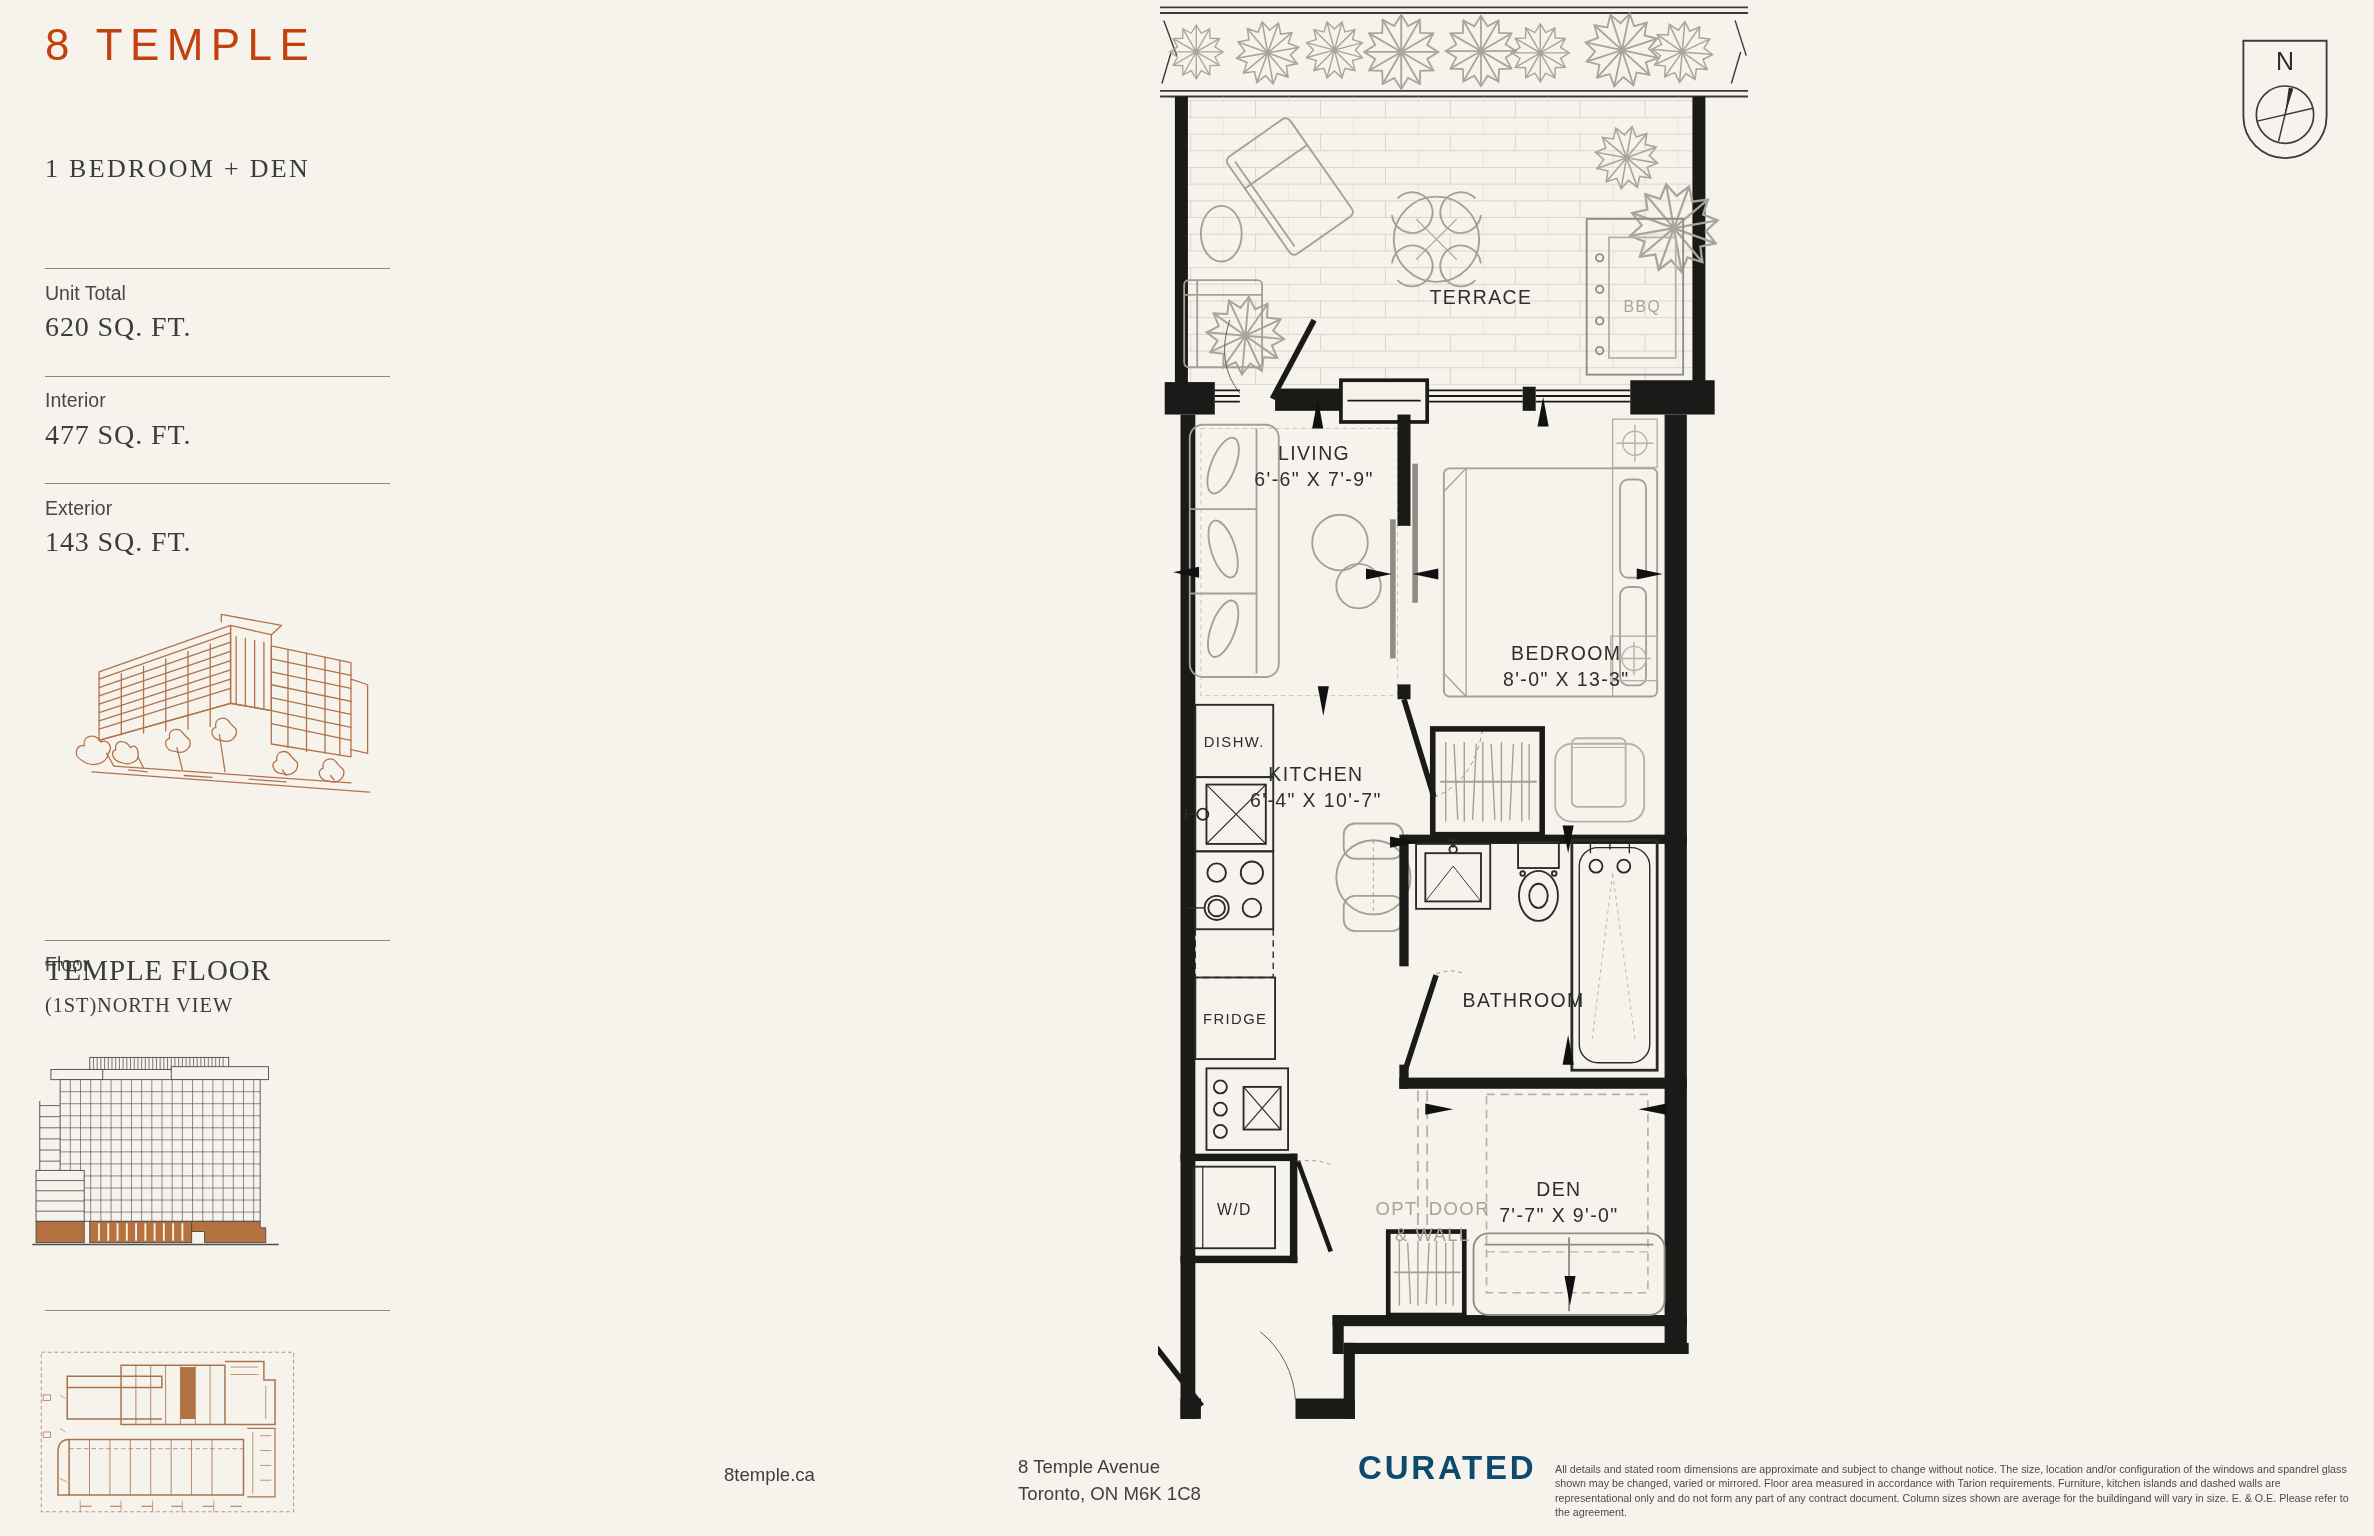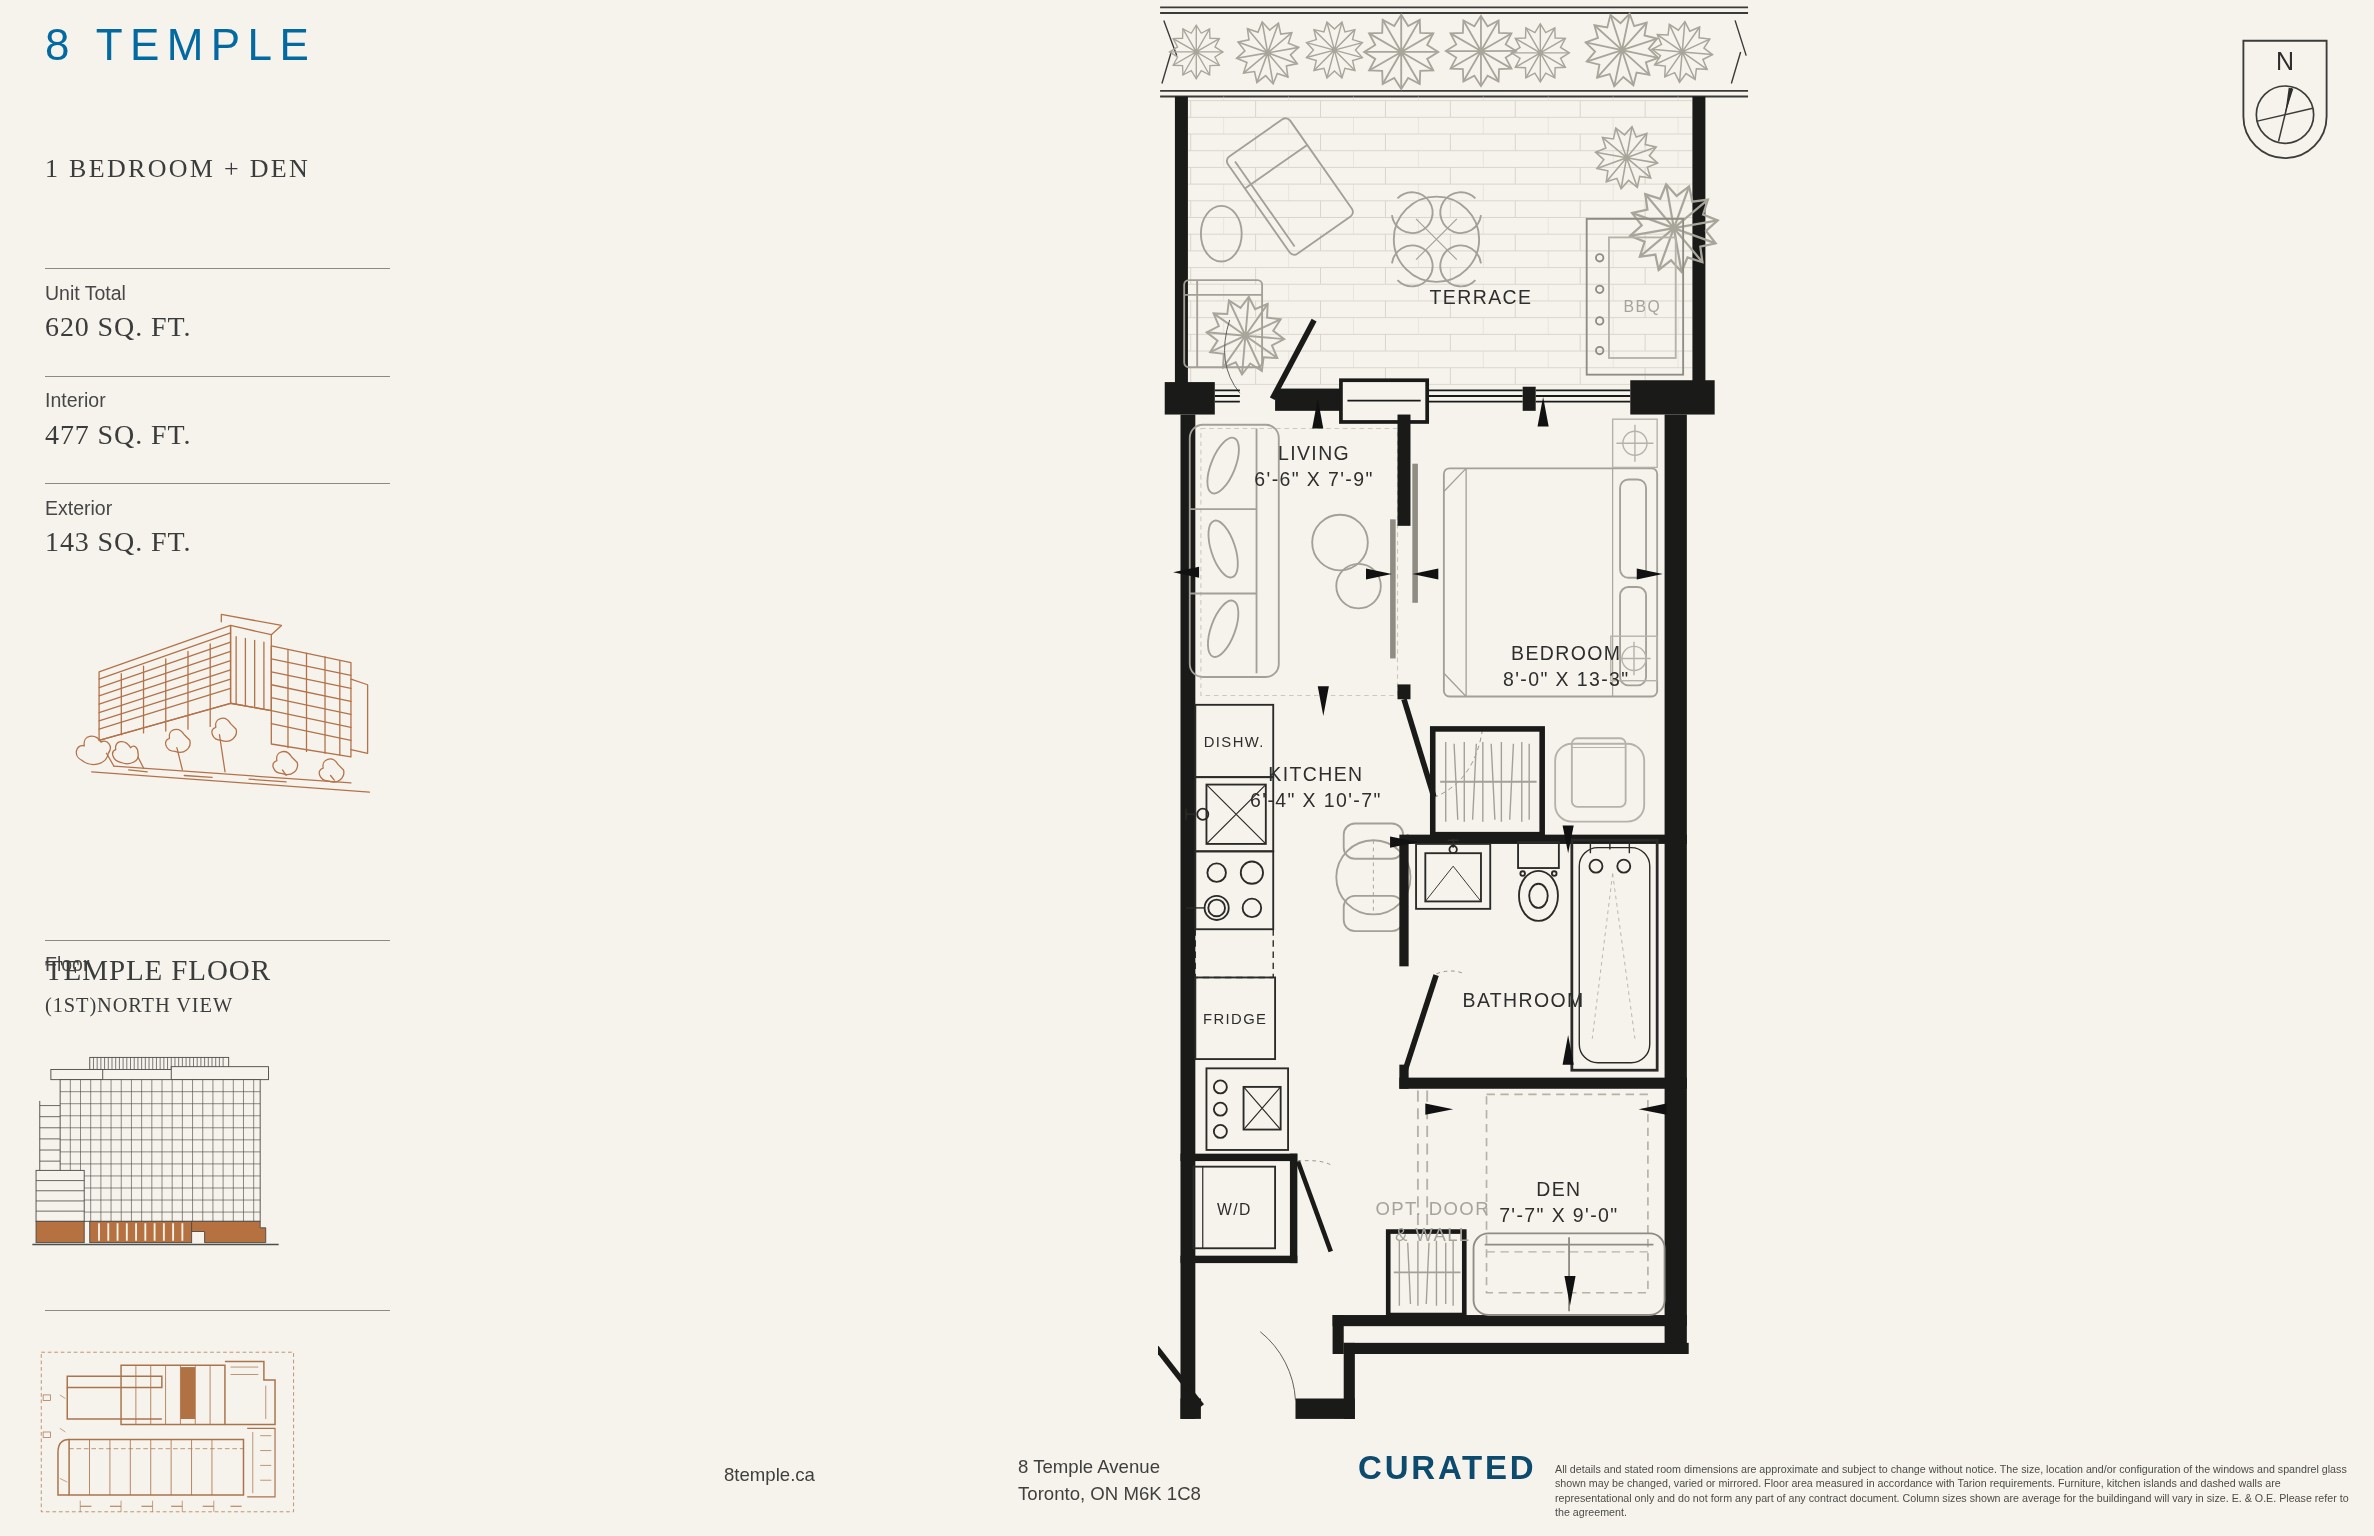--- a/index.html
+++ b/index.html
@@ -5,21 +5,21 @@
   html,body{margin:0;padding:0;}
   body{
     width:2375px;height:1536px;position:relative;overflow:hidden;
     background:#f6f3ec;
     font-family:"Liberation Sans",sans-serif;
     color:#3d3e3e;
   }
   .abs{position:absolute;}
   
   #sidebar{position:absolute;left:45px;top:0;width:345px;height:1536px;}
-  .logo{position:absolute;top:20.4px;left:0;font-size:44px;letter-spacing:7.4px;color:#0369a1;font-weight:400;}
+  .logo{position:absolute;top:20.4px;left:0;font-size:44px;letter-spacing:7.4px;color:#c2410c;font-weight:400;}
   .unit-type{position:absolute;top:154px;left:0;font-family:"Liberation Serif",serif;font-size:26px;letter-spacing:2.3px;color:#3b3c3c;}
   .stat-label{position:absolute;left:0;font-size:19.5px;color:#464746;margin-top:48px;}
   .rule{position:absolute;left:0;width:345px;border-top:1.9px solid #8b8b85;}
   .stat-value{position:absolute;left:0;font-family:"Liberation Serif",serif;font-size:28px;letter-spacing:0.9px;color:#3b3c3c;margin-top:28px;}
   .floor-name{position:absolute;left:0;font-family:"Liberation Serif",serif;font-size:29px;letter-spacing:0.9px;color:#3b3c3c;}
   .floor-meta{position:absolute;left:0;font-family:"Liberation Serif",serif;font-size:20.4px;letter-spacing:0.9px;color:#3b3c3c;display:flex;}
   
   .footer-text{font-size:18.6px;color:#3f3f3d;}
   .brand{font-size:33px;font-weight:bold;letter-spacing:2.8px;color:#0c4a6e;}
   .disclaimer{width:805px;font-size:10.7px;line-height:1.34;color:#4c4c48;}

